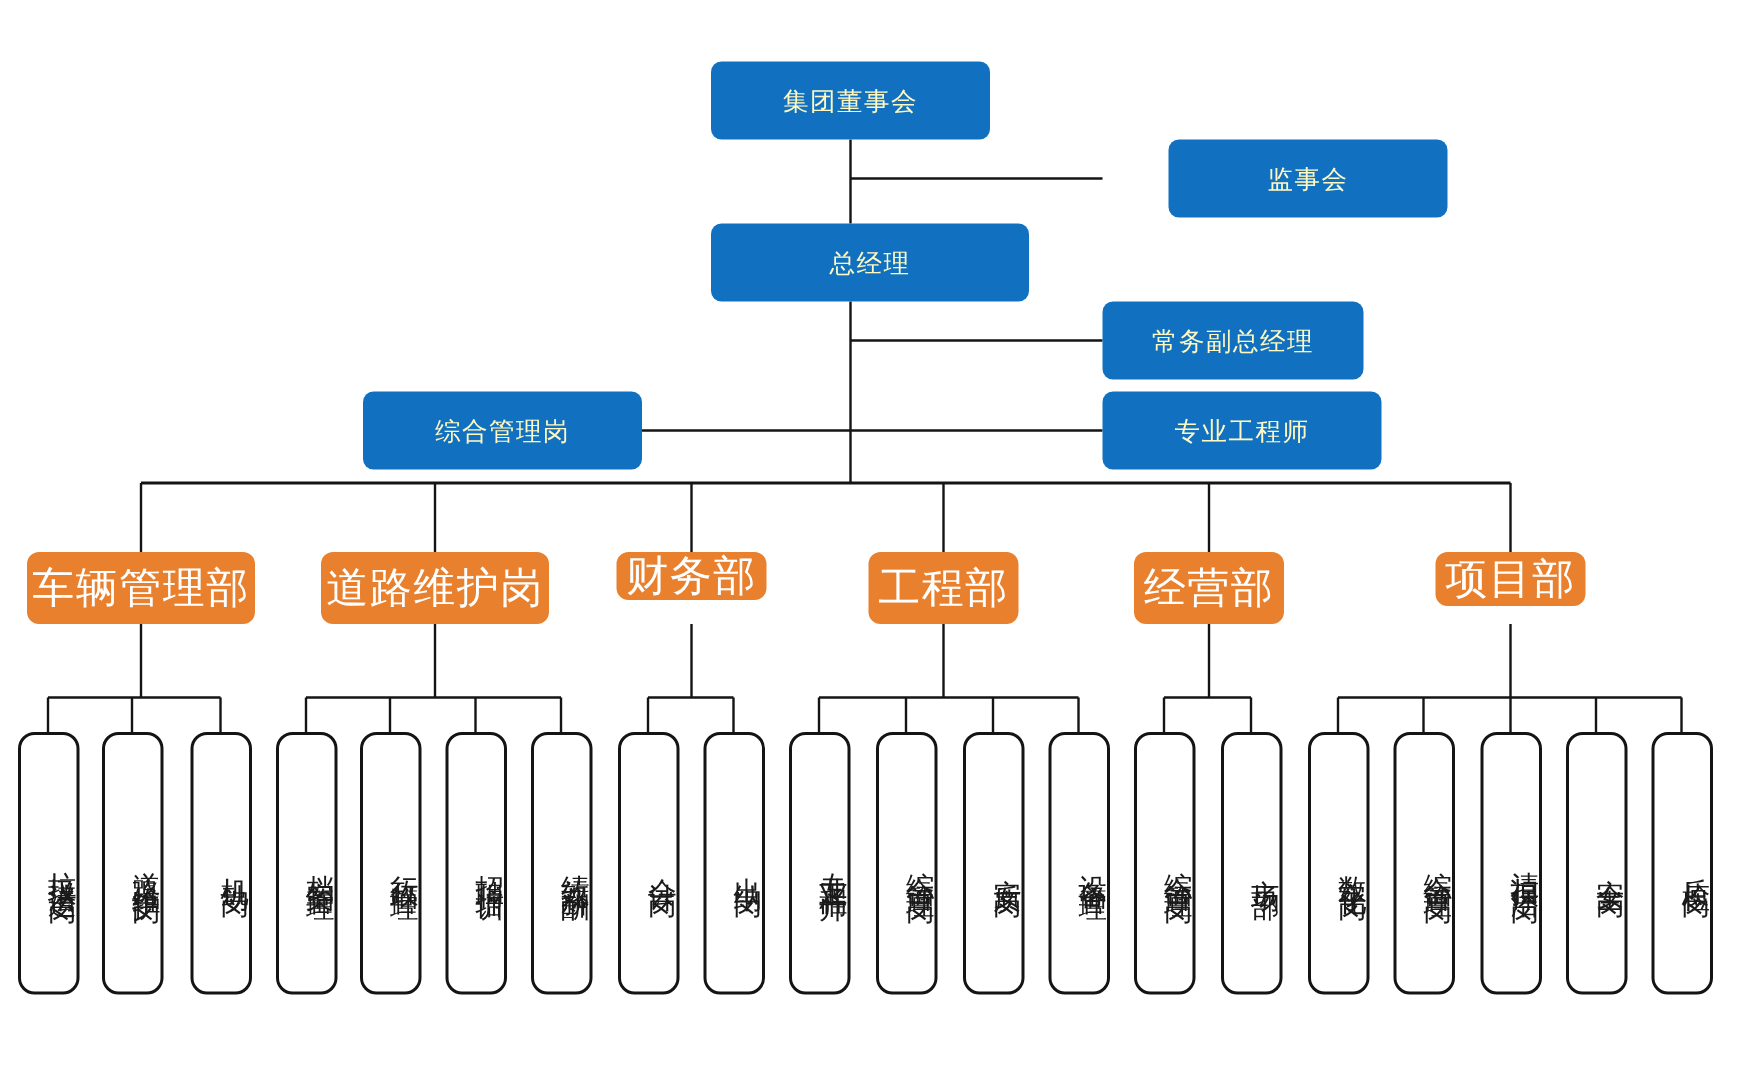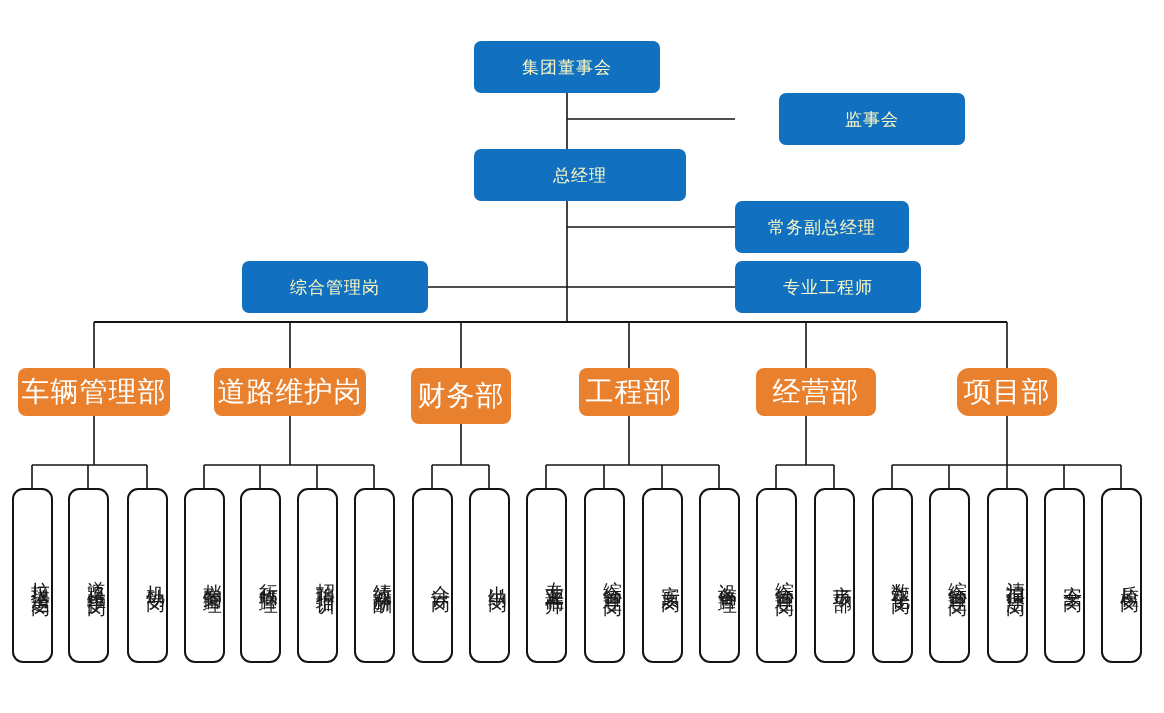--- a/index.html
+++ b/index.html
@@ -115,32 +115,32 @@
       <div class="node blue" style="left: 735px; top: 261px; width: 186px; height: 52px;">专业工程师</div>
       <div class="node orange" style="left: 18px; top: 368px; width: 152px; height: 48px;">车辆管理部</div>
       <div class="node leaf" style="left: 11.5px; top: 488px; width: 41px; height: 175px;">垃圾清运岗</div>
       <div class="node leaf" style="left: 67.5px; top: 488px; width: 41px; height: 175px;">道路维护岗</div>
       <div class="node leaf" style="left: 126.5px; top: 488px; width: 41px; height: 175px;">机动岗</div>
       <div class="node orange" style="left: 214px; top: 368px; width: 152px; height: 48px;">道路维护岗</div>
       <div class="node leaf" style="left: 183.5px; top: 488px; width: 41px; height: 175px;">档案管理</div>
       <div class="node leaf" style="left: 239.5px; top: 488px; width: 41px; height: 175px;">行政管理</div>
       <div class="node leaf" style="left: 296.5px; top: 488px; width: 41px; height: 175px;">招聘培训</div>
       <div class="node leaf" style="left: 353.5px; top: 488px; width: 41px; height: 175px;">绩效薪酬</div>
-      <div class="node orange" style="left: 411px; top: 368px; width: 100px; height: 56px;">财务部</div>
+      <div class="node orange" style="left: 411px; top: 368px; width: 100px; height: 32px;">财务部</div>
       <div class="node leaf" style="left: 411.5px; top: 488px; width: 41px; height: 175px;">会计岗</div>
       <div class="node leaf" style="left: 468.5px; top: 488px; width: 41px; height: 175px;">出纳岗</div>
       <div class="node orange" style="left: 579px; top: 368px; width: 100px; height: 48px; font-family: Liberation Mono, monospace;">工程部</div>
       <div class="node leaf" style="left: 525.5px; top: 488px; width: 41px; height: 175px;">专业工程师</div>
       <div class="node leaf" style="left: 583.5px; top: 488px; width: 41px; height: 175px;">综合管理岗</div>
       <div class="node leaf" style="left: 641.5px; top: 488px; width: 41px; height: 175px;">安质岗</div>
       <div class="node leaf" style="left: 698.5px; top: 488px; width: 41px; height: 175px;">设备管理</div>
-      <div class="node orange" style="left: 756px; top: 368px; width: 120px; height: 48px;">经营部</div>
+      <div class="node orange" style="left: 756px; top: 368px; width: 100px; height: 48px;">经营部</div>
       <div class="node leaf" style="left: 755.5px; top: 488px; width: 41px; height: 175px;">综合管理岗</div>
       <div class="node leaf" style="left: 813.5px; top: 488px; width: 41px; height: 175px;">市场部</div>
-      <div class="node orange" style="left: 957px; top: 368px; width: 100px; height: 48px; border-radius: 12px;">项目部</div>
+      <div class="node orange" style="left: 957px; top: 368px; width: 100px; height: 36px;">项目部</div>
       <div class="node leaf" style="left: 871.5px; top: 488px; width: 41px; height: 175px;">数字化岗</div>
       <div class="node leaf" style="left: 928.5px; top: 488px; width: 41px; height: 175px;">综合管理岗</div>
       <div class="node leaf" style="left: 986.5px; top: 488px; width: 41px; height: 175px;">清扫保洁岗</div>
       <div class="node leaf" style="left: 1043.5px; top: 488px; width: 41px; height: 175px;">安全岗</div>
       <div class="node leaf" style="left: 1100.5px; top: 488px; width: 41px; height: 175px;">质检岗</div>
     </div>
 
 </div>
 
 </body></html>

